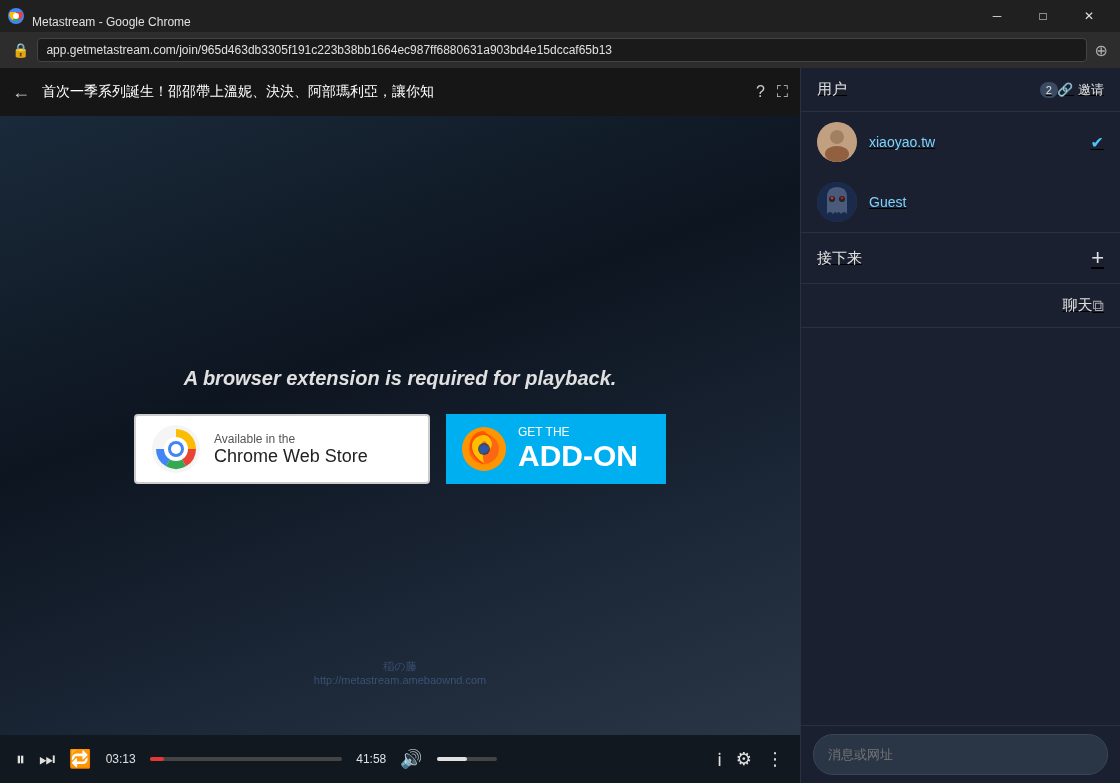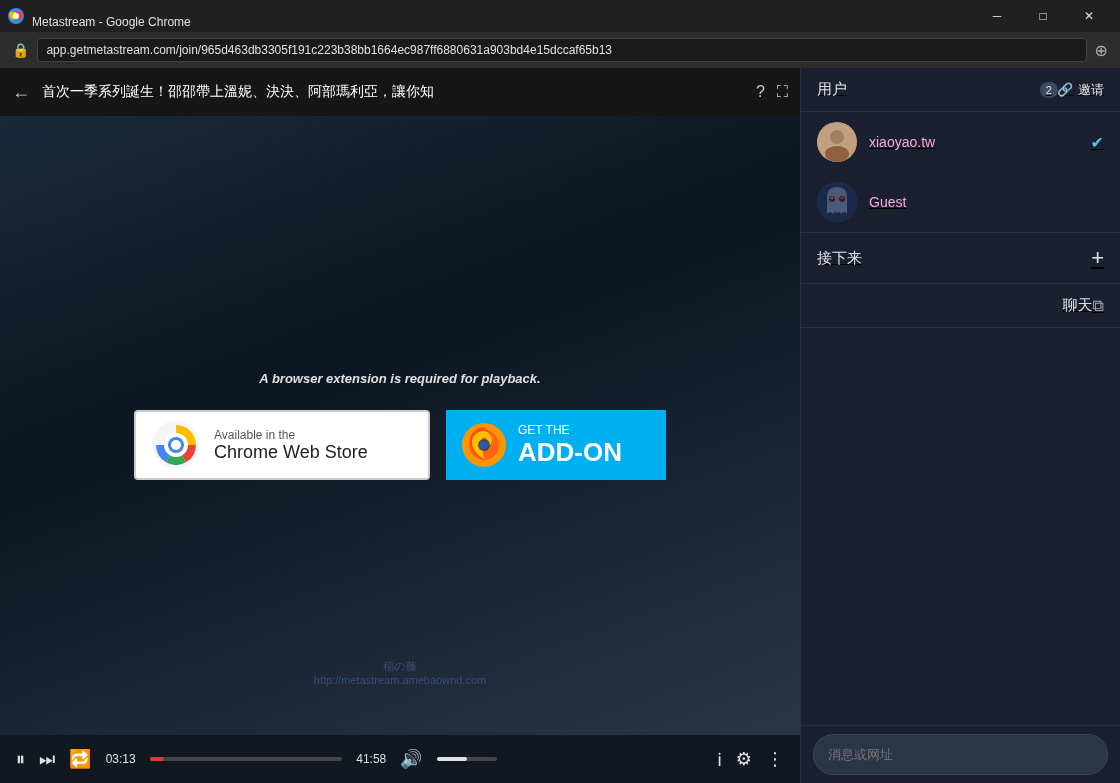--- a/index.html
+++ b/index.html
@@ -73,21 +73,21 @@
     .ext-prompt {
       flex: 1;
       display: flex;
       flex-direction: column;
       align-items: center;
       justify-content: center;
       gap: 24px;
     }
     .ext-message {
       color: #e0e0e0;
-      font-size: 13px;
+      font-size: 20px;
       font-style: italic;
     }
     .ext-message em { font-weight: bold; }
     .ext-buttons {
       display: flex;
       gap: 16px;
     }
 
     
     .chrome-btn {
@@ -117,21 +117,21 @@
       border-radius: 0;
       display: flex;
       align-items: center;
       padding: 0 16px;
       gap: 12px;
       cursor: pointer;
     }
     .firefox-logo { width: 44px; height: 44px; flex-shrink: 0; }
     .firefox-btn-text { display: flex; flex-direction: column; }
     .firefox-btn-text .get { font-size: 12px; color: #fff; font-weight: 400; }
-    .firefox-btn-text .addon { font-size: 26px; color: #fff; font-weight: 700; }
+    .firefox-btn-text .addon { font-size: 30px; color: #fff; font-weight: 700; }
 
     
     .watermark {
       position: absolute;
       bottom: 49px;
       left: 50%;
       transform: translateX(-50%);
       color: rgba(100, 140, 200, 0.4);
       font-size: 11px;
       text-align: center;
@@ -180,21 +180,21 @@
     .avatar {
       width: 40px; height: 40px; border-radius: 50%;
       background: #3a4a5a;
       overflow: hidden;
       flex-shrink: 0;
       display: flex; align-items: center; justify-content: center;
       font-size: 18px;
     }
     .avatar.user1 { background: radial-gradient(circle at 40% 35%, #c0b090 0%, #a08060 40%, #7a6040 100%); }
     .avatar.user2 { background: #2a3a5a; }
-    .user-name { color: #f9a8d4; font-size: 14px; flex: 1; }
+    .user-name { color: #7dd3fc; font-size: 14px; flex: 1; }
     .user-check { color: #4fc3f7; font-size: 16px; }
 
     
     .queue-section {
       display: flex;
       align-items: center;
       padding: 12px 16px;
       border-top: 1px solid #2a3040;
       border-bottom: 1px solid #2a3040;
     }

